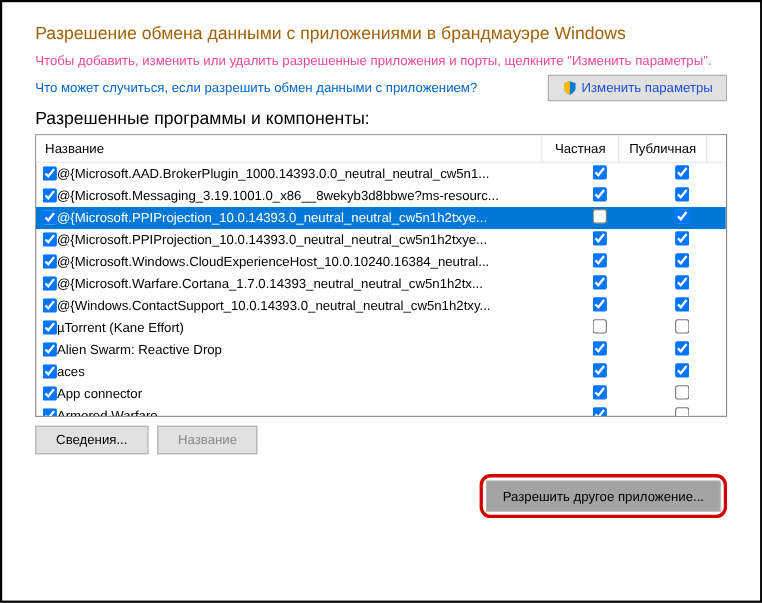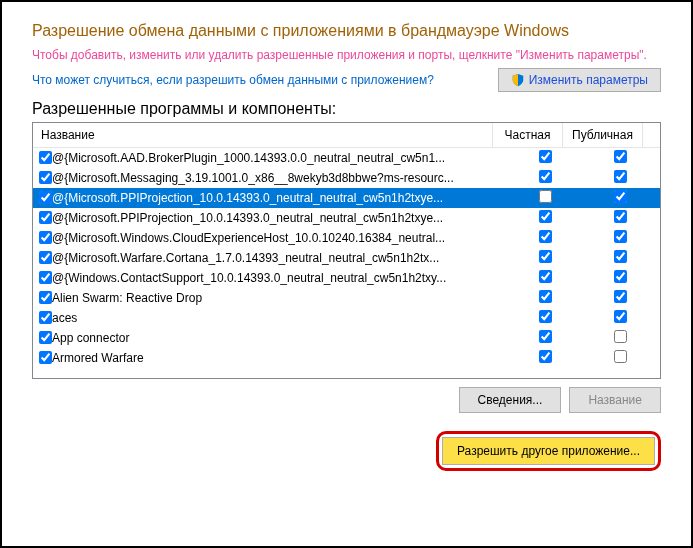--- a/index.html
+++ b/index.html
@@ -24,26 +24,26 @@
 .rows::-webkit-scrollbar { width: 17px; }
 .rows::-webkit-scrollbar-track { background: #f0f0f0; }
 .rows::-webkit-scrollbar-thumb { background: #cdcdcd; border: 1px solid #a0a0a0; }
 .rows::-webkit-scrollbar-button { background: #f0f0f0; height: 17px; border: 1px solid #cdcdcd; }
 .row { display: flex; align-items: center; padding: 2px 0; font-size: 12px; }
 .row.selected { background: #0078d7; color: #fff; }
 .cell-name { flex: 1; display: flex; align-items: center; gap: 0; padding-left: 6px; white-space: nowrap; overflow: hidden; text-overflow: ellipsis; }
 .cell-private { width: 70px; text-align: center; }
 .cell-public { width: 80px; text-align: center; }
 .cb { width: 13px; height: 13px; flex-shrink: 0; }
-.btn-row { display: flex; justify-content: flex-end; gap: 8px; margin-top: 8px; }
+.btn-row { display: flex; gap: 8px; margin-top: 8px; }
 .btn2 { background: #e1e1e1; border: 1px solid #adadad; padding: 5px 18px; font-size: 12px; }
 .btn2:disabled { color: #888; }
 .allow-row { display: flex; justify-content: flex-end; margin-top: 18px; }
 .allow-highlight { border: 3px solid #d40000; border-radius: 10px; padding: 3px; }
-.allow-btn { background: #fde047; border: 1px solid #adadad; padding: 6px 14px; font-size: 12px; }
+.allow-btn { background: #a3a3a3; border: 1px solid #adadad; padding: 6px 14px; font-size: 12px; }
 </style>
 </head>
 <body>
 
 <div class="content">
   <div class="heading">Разрешение обмена данными с приложениями в брандмауэре Windows</div>
   <div class="desc">Чтобы добавить, изменить или удалить разрешенные приложения и порты, щелкните "Изменить параметры".</div>
   <div class="link-row">
     <span class="link">Что может случиться, если разрешить обмен данными с приложением?</span>
     <button class="btn" disabled="">
@@ -117,20 +117,28 @@
           <div class="cell-name">
             <input type="checkbox" class="cb" checked="" style="">
             <span>@{Windows.ContactSupport_10.0.14393.0_neutral_neutral_cw5n1h2txy...</span>
           </div>
           <div class="cell-private"><input type="checkbox" class="cb" checked="" style=""></div>
           <div class="cell-public"><input type="checkbox" class="cb" checked="" style=""></div>
         </div>
         <div class="row">
           <div class="cell-name">
             <input type="checkbox" class="cb" checked="" style="">
+            <span>µTorrent (Kane Effort)</span>
+          </div>
+          <div class="cell-private"><input type="checkbox" class="cb" style=""></div>
+          <div class="cell-public"><input type="checkbox" class="cb" style=""></div>
+        </div>
+        <div class="row">
+          <div class="cell-name">
+            <input type="checkbox" class="cb" checked="" style="">
             <span>Alien Swarm: Reactive Drop</span>
           </div>
           <div class="cell-private"><input type="checkbox" class="cb" checked="" style=""></div>
           <div class="cell-public"><input type="checkbox" class="cb" checked="" style=""></div>
         </div>
         <div class="row">
           <div class="cell-name">
             <input type="checkbox" class="cb" checked="" style="">
             <span>aces</span>
           </div>

